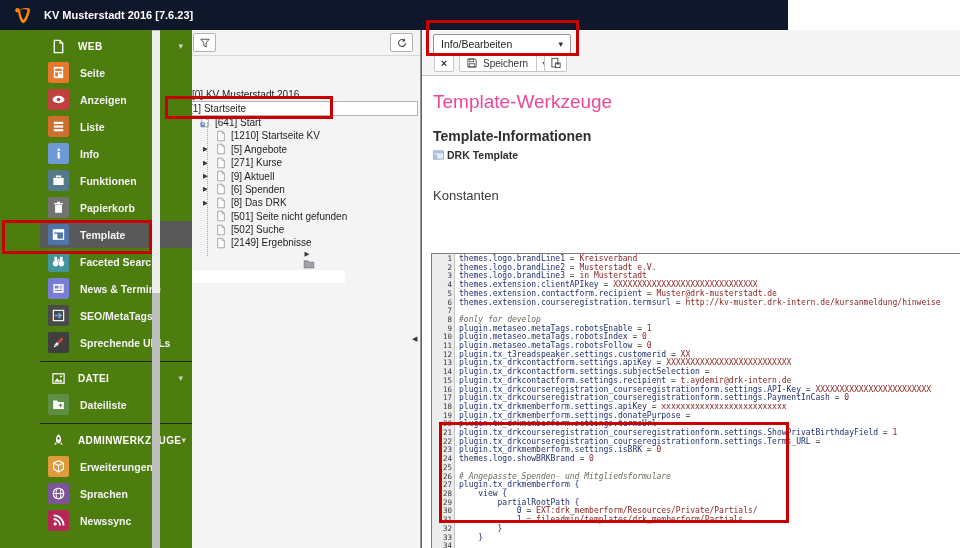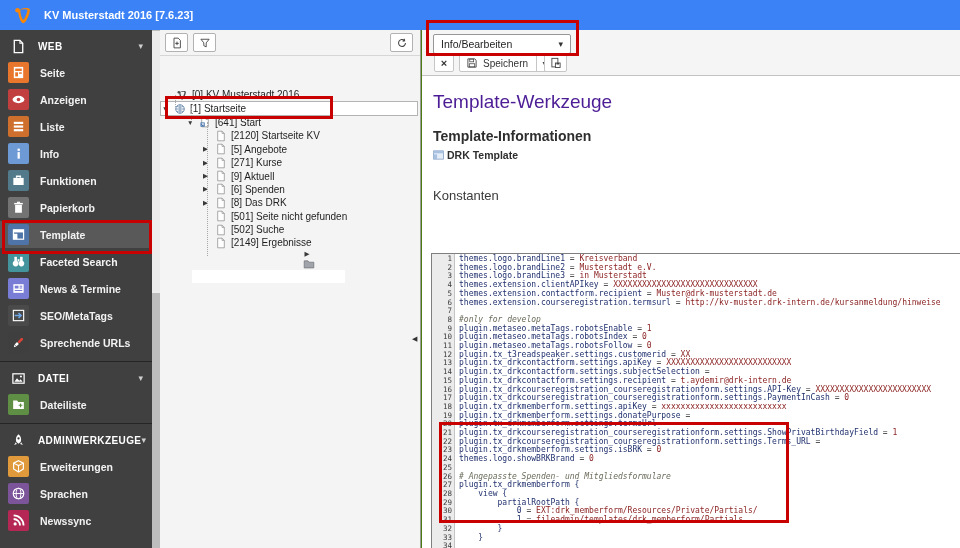--- a/index.html
+++ b/index.html
@@ -1,23 +1,23 @@
 <!DOCTYPE html>
 <html><head>
 <meta charset="utf-8">
 <style>
   html,body{margin:0;padding:0;}
   body{width:960px;height:548px;position:relative;overflow:hidden;background:#fff;
        font-family:"Liberation Sans",sans-serif;-webkit-font-smoothing:antialiased;}
   
-  .topbar{position:absolute;left:0;top:0;width:960px;height:30px;background:#3b82f6;z-index:10;}
+  .topbar{position:absolute;left:0;top:0;width:788px;height:30px;background:#0f172a;z-index:10;}
   .t3logo{position:absolute;left:13px;top:5px;width:20px;height:20px;}
   .topbar-title{position:absolute;left:44px;top:9px;color:#fff;font-size:11px;font-weight:bold;}
   
-  .sidebar{position:absolute;left:0;top:30px;width:152px;height:518px;background:#404040;z-index:5;}
+  .sidebar{position:absolute;left:0;top:30px;width:152px;height:518px;background:#4d7c0f;z-index:5;padding-left:40px;}
   .sb-sec{padding:3px 0 5px;}
   .sb-sec + .sb-sec{border-top:1px solid #242424;}
   .sb-head{height:26px;display:flex;align-items:center;padding:0 9px 0 11px;cursor:pointer;}
   .sb-head .hicon{width:15px;height:15px;margin-right:12px;flex:0 0 auto;}
   .sb-head .hlabel{flex:1;color:#fff;font-size:10px;font-weight:bold;letter-spacing:.4px;}
   .sb-head .caret{color:#cfcfcf;font-size:9px;}
   .sb-item{height:27px;display:flex;align-items:center;padding-left:8px;cursor:pointer;}
   .sb-item.selected{background:#595959;}
   .modicon{width:21px;height:21px;border-radius:2px;flex:0 0 auto;display:flex;
            align-items:center;justify-content:center;}
@@ -58,21 +58,21 @@
        box-sizing:border-box;}
   .btn svg{width:12px;height:12px;display:block;}
   #btn-close{position:absolute;left:12px;top:24px;width:20px;font-size:11px;font-weight:bold;}
   #btn-save{position:absolute;left:37px;top:24px;padding:0;}
   #btn-save .seg1{display:flex;align-items:center;padding:0 8px 0 6px;}
   #btn-save .seg1 svg{margin-right:5px;}
   #btn-save .seg2{border-left:1px solid #c6c6c6;width:15px;align-self:stretch;display:flex;
                   align-items:center;justify-content:center;font-size:8px;color:#444;}
   #btn-savedoc{position:absolute;left:122px;top:24px;width:23px;}
   .content{position:absolute;left:0;top:45px;right:0;bottom:0;}
-  .h1{margin:16px 0 0 11px;font-size:19px;font-weight:normal;color:#4c1d95;}
+  .h1{margin:16px 0 0 11px;font-size:19px;font-weight:normal;color:#ec4899;}
   .h2{margin:15px 0 0 11px;font-size:14px;font-weight:bold;color:#2e2e2e;}
   .tplrow{margin:5px 0 0 10px;display:flex;align-items:flex-end;}
   .tplrow .ticon{width:13px;height:12px;margin-right:2px;}
   .tplrow .ticon svg{width:13px;height:12px;display:block;}
   .tplrow .tname{font-size:10.5px;font-weight:bold;color:#2e2e2e;}
   .h3{margin:27px 0 0 11px;font-size:13px;font-weight:normal;color:#3a3a3a;}
   .codewrap{position:absolute;left:9px;top:178px;width:530px;height:340px;background:#fff;
             border-top:1px solid #7f7f7f;border-left:1px solid #7f7f7f;display:flex;overflow:hidden;}
   .gutter{width:20px;flex:0 0 auto;background:#ececec;border-right:1px solid #c4c4c4;
           text-align:right;padding:1px 2px 0 0;font:7.5px/8.7px "DejaVu Sans Mono",monospace;color:#3c3c3c;}
@@ -348,21 +348,21 @@
         <span class="tlabel">[641] Start</span>
       </div>
       <div class="trow" style="padding-left: 43px;">
         <span class="arr"></span>
         <span class="ticon">
           <svg viewBox="0 0 16 16" width="100%" height="100%">
             <path d="M3.6 1.6h5.8l3 3v9.8H3.6z" fill="#fff" stroke="#8d8d8d" stroke-width="1"></path>
             <path d="M9.4 1.6v3h3" fill="none" stroke="#8d8d8d" stroke-width=".9"></path>
           </svg>
         </span>
-        <span class="tlabel">[2120] Startseite KV</span>
+        <span class="tlabel">[1210] Startseite KV</span>
       </div>
       <div class="trow" style="padding-left: 43px;">
         <span class="arr">▶</span>
         <span class="ticon">
           <svg viewBox="0 0 16 16" width="100%" height="100%">
             <path d="M3.6 1.6h5.8l3 3v9.8H3.6z" fill="#fff" stroke="#8d8d8d" stroke-width="1"></path>
             <path d="M9.4 1.6v3h3" fill="none" stroke="#8d8d8d" stroke-width=".9"></path>
           </svg>
         </span>
         <span class="tlabel">[5] Angebote</span>

